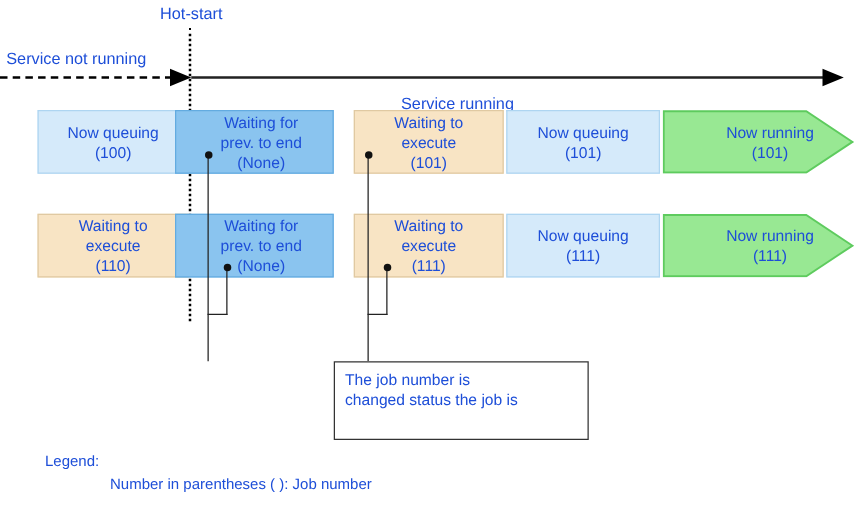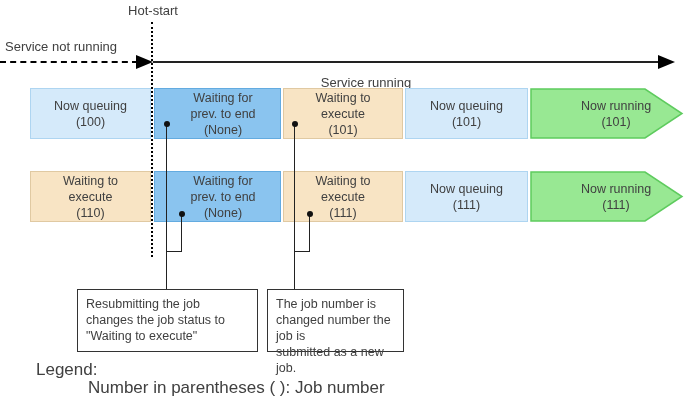--- a/index.html
+++ b/index.html
@@ -1,53 +1,53 @@
 <!DOCTYPE html>
 <html style="--lightblue_fill: #d5eafa; --lightblue_border: #aed5f1; --blue_fill: #8ac4ef; --blue_border: #63abe0; --tan_fill: #f8e4c4; --tan_border: #e0c9a2; --green_fill: #98e893; --green_stroke: #5ecb5e;"><head>
 <meta charset="utf-8">
 <style>
   html,body{margin:0;padding:0;background:#fff;}
   #stage{
     position:relative;width:684px;height:405px;background:#fff;overflow:hidden;
-    font-family:"Liberation Sans","DejaVu Sans",sans-serif;color:#404040;
+    font-family:"Liberation Sans","DejaVu Sans",sans-serif;color:#1d4ed8;
   }
   .abs{position:absolute;}
   .lbl{font-size:13px;line-height:15px;white-space:nowrap;}
   
   .dashed-line{left:0;top:61px;width:138px;height:0;border-top:2px dashed #000;}
   .solid-line{left:153px;top:61px;width:510px;height:0;border-top:2px solid #222;}
   .arrowhead{width:0;height:0;border-top:7px solid transparent;border-bottom:7px solid transparent;border-left:17px solid #000;}
   .ah-hotstart{left:136px;top:55px;}
   .ah-right{left:658px;top:55px;}
   .dotted-vline{left:151px;top:22px;height:235px;width:0;border-left:2px dotted #000;}
   
   .seg{
     box-sizing:border-box;height:51px;display:flex;flex-direction:column;
     justify-content:center;align-items:center;text-align:center;
     font-size:12.5px;line-height:16px;z-index:1;
   }
   .c-lightblue{background:var(--lightblue_fill);border:1px solid var(--lightblue_border);}
   .c-blue{background:var(--blue_fill);border:1px solid var(--blue_border);}
   .c-tan{background:var(--tan_fill);border:1px solid var(--tan_border);text-align:center;}
   .r1{top:88px;} .r2{top:171px;}
-  .s1{left:30px;width:121px;} .s2{left:154px;width:127px;padding-left:11px;}
+  .s1{left:30px;width:121px;} .s2{left:140px;width:127px;padding-left:11px;}
   .s3{left:283px;width:120px;} .s4{left:405px;width:123px;}
   .s5{left:530px;width:172px;border:none;background:transparent;}
   .s5 svg{position:absolute;left:0;top:0;z-index:-1;}
   .seg.arrow-seg{z-index:1;}
   
   .dot{width:6px;height:6px;border-radius:50%;background:#111;z-index:6;}
   .vline{width:0;border-left:1.5px solid #222;z-index:5;}
   .hline{height:0;border-top:1.5px solid #222;z-index:5;}
   
   .callout{
     box-sizing:border-box;background:#fff;border:1.5px solid #333;
     padding:6px 8px;font-size:12.5px;line-height:16px;z-index:7;
   }
-  .legend-line{font-size:17px;line-height:15px;white-space:nowrap;}
+  .legend-line{font-size:12px;line-height:15px;white-space:nowrap;}
 </style>
 </head>
 <body>
 
 <div id="stage">
 
   <div class="abs lbl" style="left:111px;top:3px;width:84px;text-align:center;">Hot-start</div>
   <div class="abs lbl" style="left:5px;top:39px;">Service not running</div>
   <div class="abs lbl" style="left:280px;top:39px;width:172px;text-align:center;margin-top:36px;">Service running</div>
 
@@ -124,27 +124,21 @@
   <div class="abs dot" style="left:179px;top:211px;"></div>
   <div class="abs dot" style="left:307px;top:211px;"></div>
 
   <div class="abs vline" style="left:166px;top:124px;height:165px;"></div>
   <div class="abs vline" style="left:294px;top:124px;height:165px;"></div>
   <div class="abs vline" style="left:181px;top:214px;height:38px;"></div>
   <div class="abs hline" style="left:166px;top:251px;width:16px;"></div>
   <div class="abs vline" style="left:309px;top:214px;height:38px;"></div>
   <div class="abs hline" style="left:294px;top:251px;width:16px;"></div>
 
-  <div class="abs callout" style="left:77px;top:289px;width:181px;height:63px;">
-    <div>Resubmitting the job</div>
-    <div>changes the job status to</div>
-    <div>"Waiting to execute"</div>
-  </div>
-  <div class="abs callout" style="left:267px;top:289px;width:137px;height:63px;">
+  <div class="abs callout" style="left:267px;top:289px;width:204px;height:63px;">
     <div>The job number is</div>
-    <div>changed number the job is</div>
-    <div>submitted as a new job.</div>
+    <div>changed status the job is</div>
   </div>
 
   <div class="abs legend-line" style="left:36px;top:362px;">Legend:</div>
   <div class="abs legend-line" style="left:52px;top:380px;margin-left:36px;">Number in parentheses ( ): Job number</div>
 
 </div>
 
 </body></html>

